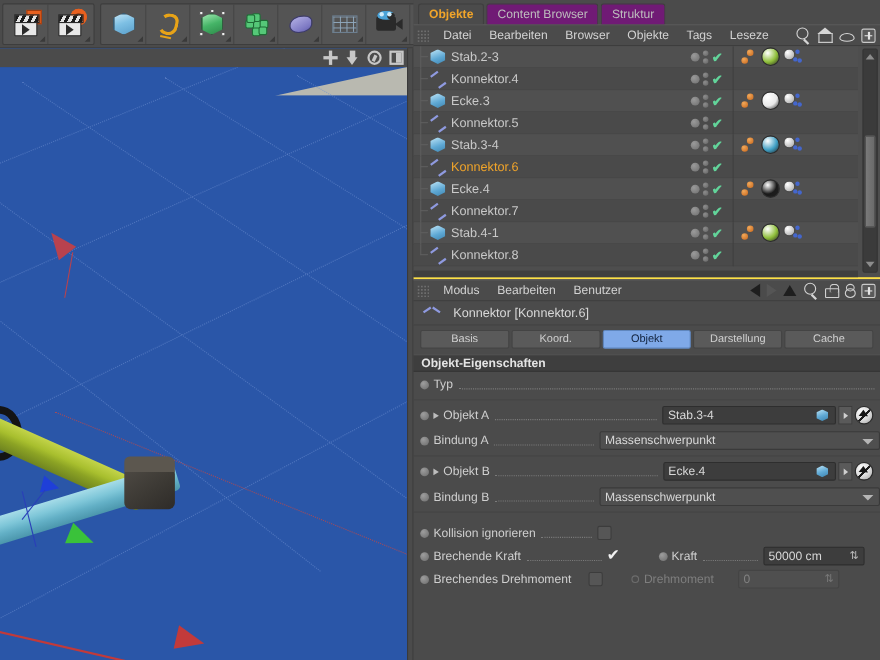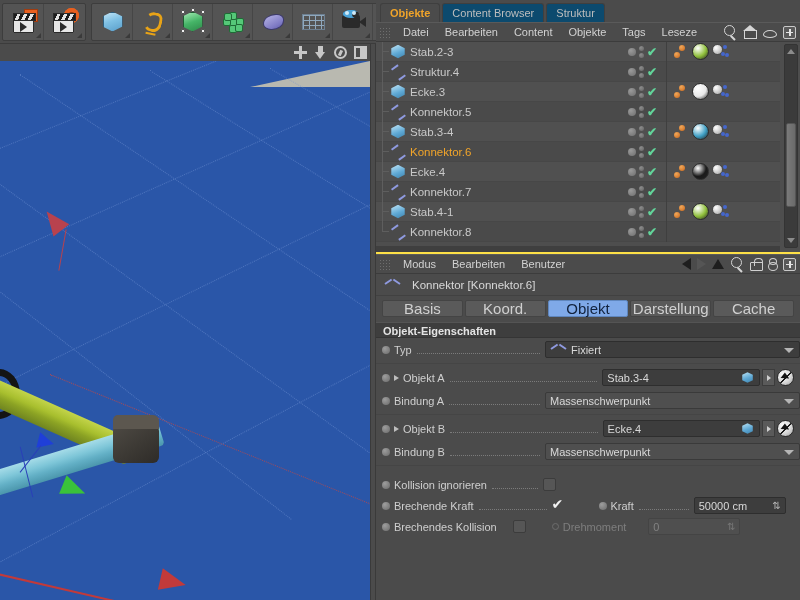--- a/index.html
+++ b/index.html
@@ -229,21 +229,21 @@
     background:#4b4b4b; border-left:1px solid #3a3a3a; border-right:1px solid #3a3a3a;
   }
 
   
   .rpanel { position:absolute; left:376px; top:0; width:424px; height:600px; background:#4b4b4b; }
 
   
   .tabstrip { display:flex; height:22px; align-items:flex-end; padding-left:4px; background:#4b4b4b; }
   .tab {
     height:19px; line-height:19px; padding:0 9px; font-size:11px;
-    color:#bdbdbd; background:#0c4a6e; border-radius:3px 3px 0 0;
+    color:#bdbdbd; background:#701a75; border-radius:3px 3px 0 0;
     margin-right:2px; border:1px solid #3f3f3f; border-bottom:none;
   }
   .tab.active { background:#4b4b4b; color:#f0a42a; font-weight:bold; border-color:#3f3f3f; }
 
   
   .menubar {
     height:20px; display:flex; align-items:center; background:#4b4b4b;
     border-top:1px solid #5a5a5a; border-bottom:1px solid #3c3c3c; padding-left:3px;
   }
   .grip {
@@ -407,21 +407,21 @@
   }
 
   .attr-objline {
     height:22px; display:flex; align-items:center; padding-left:8px; gap:7px;
     background:#4b4b4b; border-bottom:1px solid #414141;
   }
   .attr-objname { font-size:11.5px; color:#d8d8d8; }
 
   .subtabs { display:flex; gap:2px; padding:4px 6px 5px 6px; background:#4b4b4b; }
   .stab {
-    flex:1; text-align:center; height:17px; line-height:16px; font-size:15px;
+    flex:1; text-align:center; height:17px; line-height:16px; font-size:10px;
     background:#5a5a5a; color:#d0d0d0; border:1px solid #444; border-radius:2px;
   }
   .stab.active { background:#7fa9e8; color:#12233e; border-color:#5f86bd; }
 
   .sec-title {
     height:16px; line-height:16px; background:#3e3e3e; color:#e4e4e4;
     font-weight:bold; font-size:11px; padding-left:7px;
     border-top:1px solid #545454; border-bottom:1px solid #353535;
   }
 
@@ -631,21 +631,21 @@
     <div class="tabstrip">
       <div class="tab active">Objekte</div>
       <div class="tab">Content Browser</div>
       <div class="tab">Struktur</div>
     </div>
 
     <div class="menubar">
       <div class="grip"></div>
       <div class="menu-item">Datei</div>
       <div class="menu-item">Bearbeiten</div>
-      <div class="menu-item">Content</div>
+      <div class="menu-item">Browser</div>
       <div class="menu-item">Objekte</div>
       <div class="menu-item">Tags</div>
       <div class="menu-item">Leseze</div>
       <div class="menu-right">
         <div class="mi mag"></div>
         <div class="mi home"></div>
         <div class="eye"></div>
         <div class="plusbox"></div>
       </div>
     </div>
@@ -679,21 +679,21 @@
                   <div class="bd" style="left:13px;top:9px"></div>
                 </div>
               </div>
             </div>
           </div>
           <div class="orow norm">
             <div class="tree-ind"></div>
             <div class="oicon">
               <div class="icon-konn"></div>
             </div>
-            <div class="oname">Struktur.4</div>
+            <div class="oname">Konnektor.4</div>
             <div class="otags">
               <div class="vdot"></div>
               <div class="twodots">
                 <i></i>
                 <i></i>
               </div>
               <div class="check">✔</div>
               <div class="om-divider"></div>
               <div class="tagcell"></div>
             </div>
@@ -925,25 +925,20 @@
         <div class="stab">Darstellung</div>
         <div class="stab">Cache</div>
       </div>
 
       <div class="sec-title">Objekt-Eigenschaften</div>
 
       <div class="prow">
         <div class="pdot"></div>
         <div class="plabel">Typ</div>
         <div class="pdots"></div>
-        <div class="field" style="width:255px;">
-          <div class="fixed-ic"></div>
-          <span>Fixiert</span>
-          <div class="dd-arrow"></div>
-        </div>
       </div>
 
       <div class="divline"></div>
 
       <div class="prow">
         <div class="pdot"></div>
         <div class="ptri"></div>
         <div class="plabel">Objekt A</div>
         <div class="pdots"></div>
         <div class="field linkfield" style="max-width:218px;">
@@ -1018,21 +1013,21 @@
         <div class="plabel">Kraft</div>
         <div class="pdots" style="max-width:50px"></div>
         <div class="field" style="width:92px; margin-right:8px;">
           <span>50000 cm</span>
           <div class="spin">⇅</div>
         </div>
       </div>
 
       <div class="prow" style="height:21px">
         <div class="pdot"></div>
-        <div class="plabel">Brechendes Kollision</div>
+        <div class="plabel">Brechendes Drehmoment</div>
         <div class="pdots none" style="max-width:6px"></div>
         <div class="cbox"></div>
         <div style="width:26px"></div>
         <div class="pdot dim"></div>
         <div class="plabel dim">Drehmoment</div>
         <div class="pdots none" style="max-width:12px"></div>
         <div class="field light" style="width:92px; margin-right:8px; color:#828282; border-color:#444;">
           <span>0</span>
           <div class="spin" style="color:#777">⇅</div>
         </div>

